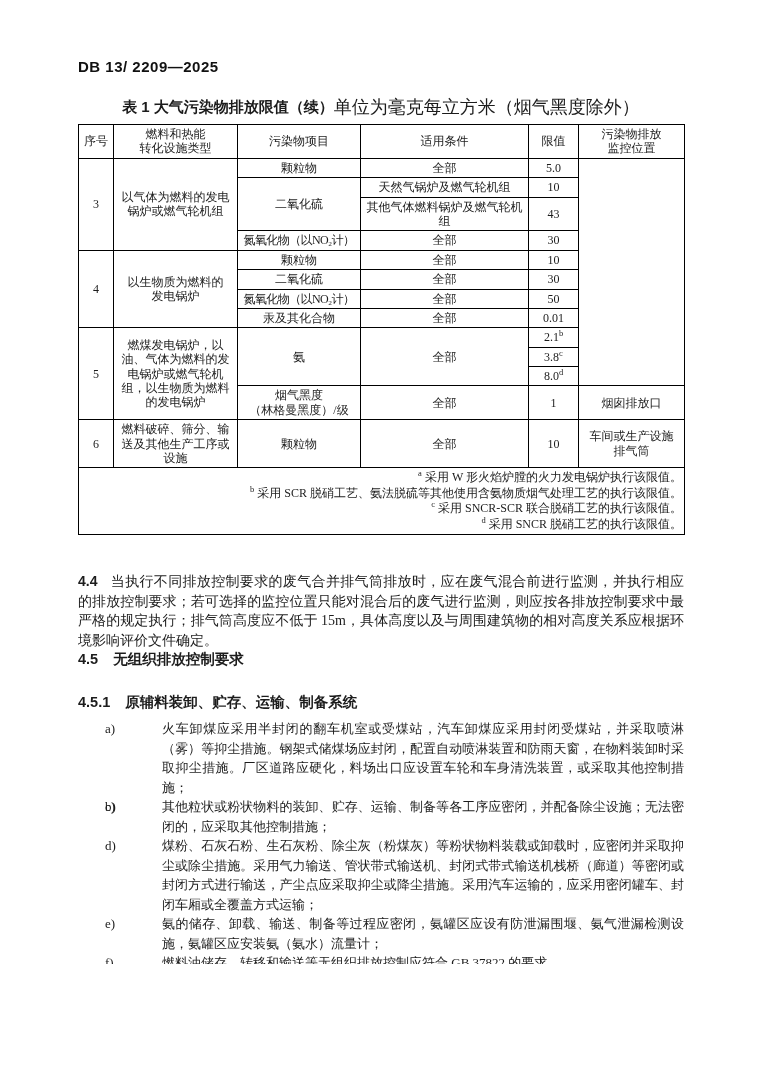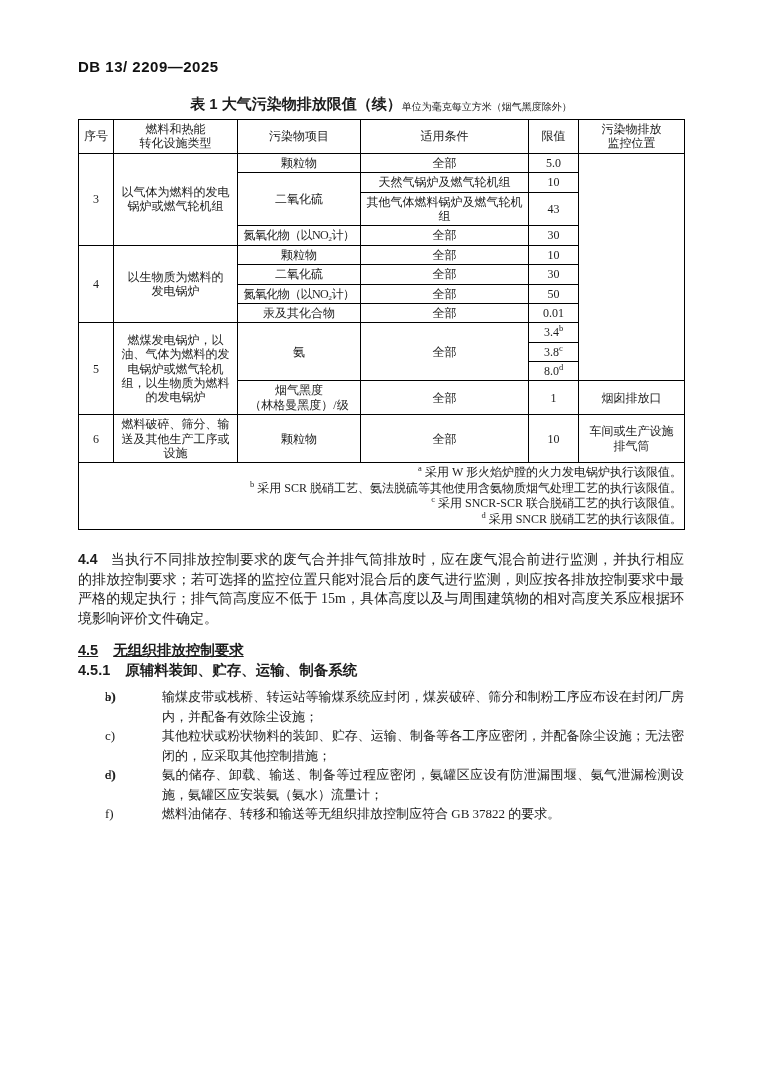--- a/index.html
+++ b/index.html
@@ -12,57 +12,57 @@
     overflow:hidden;
   }
   .content{position:absolute;left:78px;top:58px;width:606px;}
 
   .doc-code{
     font-family:"Liberation Sans", sans-serif;
     font-weight:bold;font-size:15px;letter-spacing:.5px;color:#111;
   }
 
   .table-caption{
-    display:flex;justify-content:center;align-items:flex-end;
+    display:flex;justify-content:center;align-items:center;
     margin-top:20px;margin-bottom:5px;white-space:nowrap;
   }
   .caption-title{font-family:"Liberation Sans", sans-serif;font-weight:bold;font-size:15px;}
-  .caption-unit{font-size:10px;}
+  .caption-unit{font-size:18px;}
 
   table.limits{
     width:606px;border-collapse:collapse;table-layout:fixed;
     font-size:12px;line-height:1.2;text-align:center;
     border:1.5px solid #000;
   }
   table.limits th,table.limits td{
     border:1px solid #000;padding:2px 2px;vertical-align:middle;font-weight:normal;
   }
   table.limits tr.head th{padding:2px 1px;}
   .preline{white-space:pre-line;}
   .tight{letter-spacing:-0.6px;}
   td sup{font-size:8.5px;vertical-align:super;line-height:0;}
 
   td.footnotes{
     text-align:right;padding:4px 10px 6px 14px;font-size:12px;line-height:15.5px;
   }
   .fn-line sup{font-size:8.5px;margin-right:3px;}
 
   .para{
-    font-size:14px;line-height:19.5px;text-align:justify;margin-top:20px;
+    font-size:14px;line-height:19.5px;text-align:justify;margin-top:37px;
   }
   .para .clause-num{
     font-family:"Liberation Sans", sans-serif;font-weight:bold;margin-right:13px;
   }
   .heading{
     font-family:"Liberation Sans", sans-serif;font-weight:bold;
     font-size:14.5px;line-height:19px;
   }
   .heading .clause-num{margin-right:15px;}
-  .h-45{margin-top:13px;text-decoration:underline;}
-  .h-451{margin-top:1px;}
+  .h-45{}
+  .h-451{margin-top:24px;}
   .h-452{margin-top:14px;}
 
   .item-list{margin-top:7px;}
   .list-item{
     position:relative;padding-left:84px;
     font-size:13px;line-height:19.5px;text-align:justify;
   }
   .list-item .item-label{position:absolute;left:27px;}
 
   .page-number{
@@ -154,21 +154,21 @@
 
       <tr>
         <td rowspan="4">5</td>
         <td rowspan="4" class="preline">燃煤发电锅炉，以
 油、气体为燃料的发
 电锅炉或燃气轮机
 组，以生物质为燃料
 的发电锅炉</td>
         <td rowspan="3">氨</td>
         <td rowspan="3">全部</td>
-        <td><span>3.4</span><sup>b</sup></td>
+        <td><span>2.1</span><sup>b</sup></td>
       </tr>
       <tr>
         <td><span>3.8</span><sup>c</sup></td>
       </tr>
       <tr>
         <td><span>8.0</span><sup>d</sup></td>
       </tr>
       <tr>
         <td class="preline">烟气黑度
 （林格曼黑度）/级</td>
@@ -207,30 +207,30 @@
     <div class="heading h-45">
       <span class="clause-num">4.5</span><span>无组织排放控制要求</span>
     </div>
 
     <div class="heading h-451">
       <span class="clause-num">4.5.1</span><span>原辅料装卸、贮存、运输、制备系统</span>
     </div>
 
     <div class="item-list">
       <div class="list-item">
-        <span class="item-label">a)</span>
-      </div>
-      <div class="list-item">
-        <span class="item-label">b)</span><span>输煤皮带或栈桥、转运站等输煤系统应封闭，煤炭破碎、筛分和制粉工序应布设在封闭厂房内，并配备有效除尘设施；</span>
+        <span class="item-label">a)</span><span>火车卸煤应采用半封闭的翻车机室或受煤站，汽车卸煤应采用封闭受煤站，并采取喷淋（雾）等抑尘措施。钢架式储煤场应封闭，配置自动喷淋装置和防雨天窗，在物料装卸时采取抑尘措施。厂区道路应硬化，料场出口应设置车轮和车身清洗装置，或采取其他控制措施；</span>
+      </div>
+      <div class="list-item">
+        <span class="item-label">b)</span>
       </div>
       <div class="list-item">
         <span class="item-label">c)</span><span>其他粒状或粉状物料的装卸、贮存、运输、制备等各工序应密闭，并配备除尘设施；无法密闭的，应采取其他控制措施；</span>
       </div>
       <div class="list-item">
-        <span class="item-label">d)</span>
+        <span class="item-label">d)</span><span>煤粉、石灰石粉、生石灰粉、除尘灰（粉煤灰）等粉状物料装载或卸载时，应密闭并采取抑尘或除尘措施。采用气力输送、管状带式输送机、封闭式带式输送机栈桥（廊道）等密闭或封闭方式进行输送，产尘点应采取抑尘或降尘措施。采用汽车运输的，应采用密闭罐车、封闭车厢或全覆盖方式运输；</span>
       </div>
       <div class="list-item">
         <span class="item-label">e)</span><span>氨的储存、卸载、输送、制备等过程应密闭，氨罐区应设有防泄漏围堰、氨气泄漏检测设施，氨罐区应安装氨（氨水）流量计；</span>
       </div>
       <div class="list-item">
         <span class="item-label">f)</span><span>燃料油储存、转移和输送等无组织排放控制应符合 GB 37822 的要求。</span>
       </div>
     </div>
 
 

